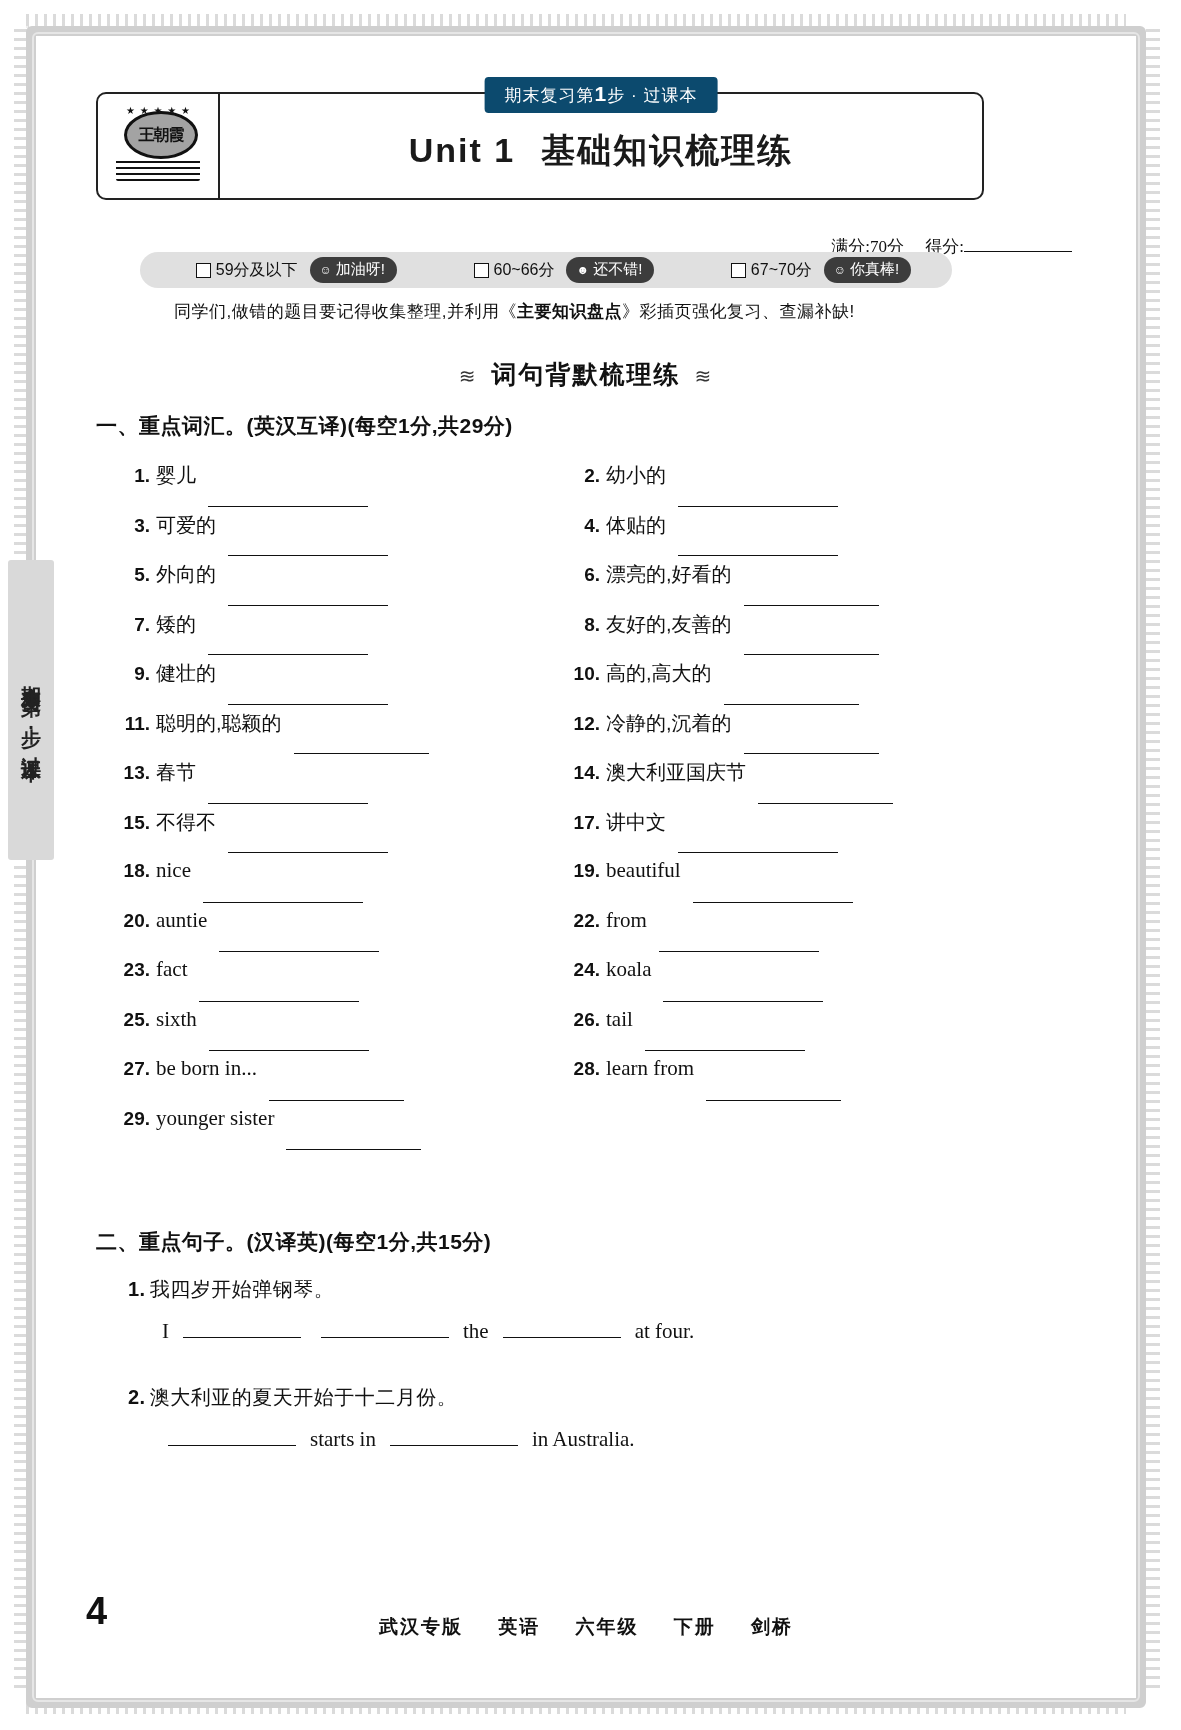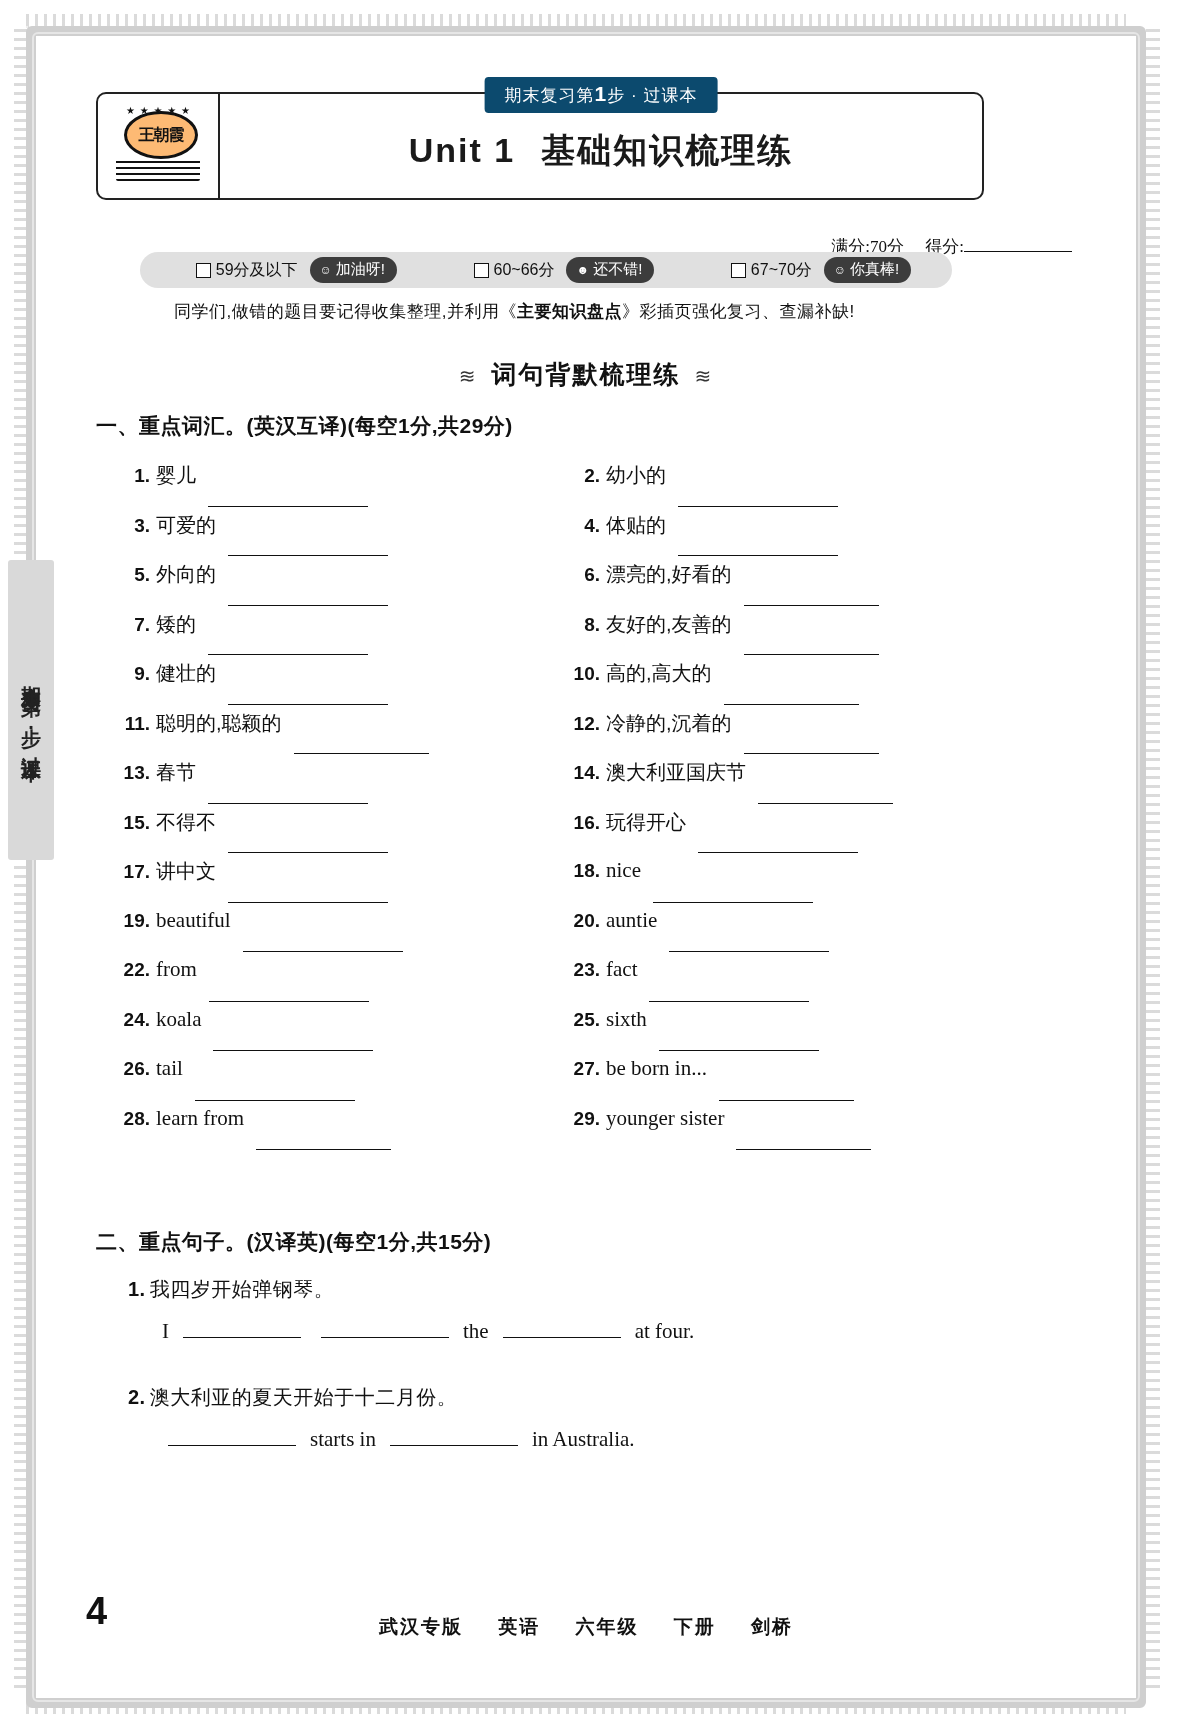--- a/index.html
+++ b/index.html
@@ -109,21 +109,21 @@
   .logo-badge {
     width: 92px; height: 74px;
     position: relative;
   }
   .logo-oval {
     position: absolute;
     left: 12px; top: 2px;
     width: 68px; height: 42px;
     border: 3px solid #111;
     border-radius: 50%;
-    background: #fdba74;
+    background: #a3a3a3;
     display: flex;
     align-items: center;
     justify-content: center;
     font-size: 16px;
     font-weight: bold;
     color: #111;
     letter-spacing: -1px;
   }
   .logo-stars {
     position: absolute;
@@ -525,25 +525,20 @@
         <span class="vocab-num">14.</span>
         <span class="vocab-word">澳大利亚国庆节</span>
         <span class="vocab-blank"></span>
       </div>
 
     <div class="vocab-item">
         <span class="vocab-num">15.</span>
         <span class="vocab-word">不得不</span>
         <span class="vocab-blank"></span>
       </div>
-    <div class="vocab-item">
-        <span class="vocab-num">16.</span>
-        <span class="vocab-word">玩得开心</span>
-        <span class="vocab-blank"></span>
-      </div>
 
     <div class="vocab-item">
         <span class="vocab-num">17.</span>
         <span class="vocab-word">讲中文</span>
         <span class="vocab-blank"></span>
       </div>
     <div class="vocab-item">
         <span class="vocab-num">18.</span>
         <span class="vocab-word en">nice</span>
         <span class="vocab-blank"></span>

